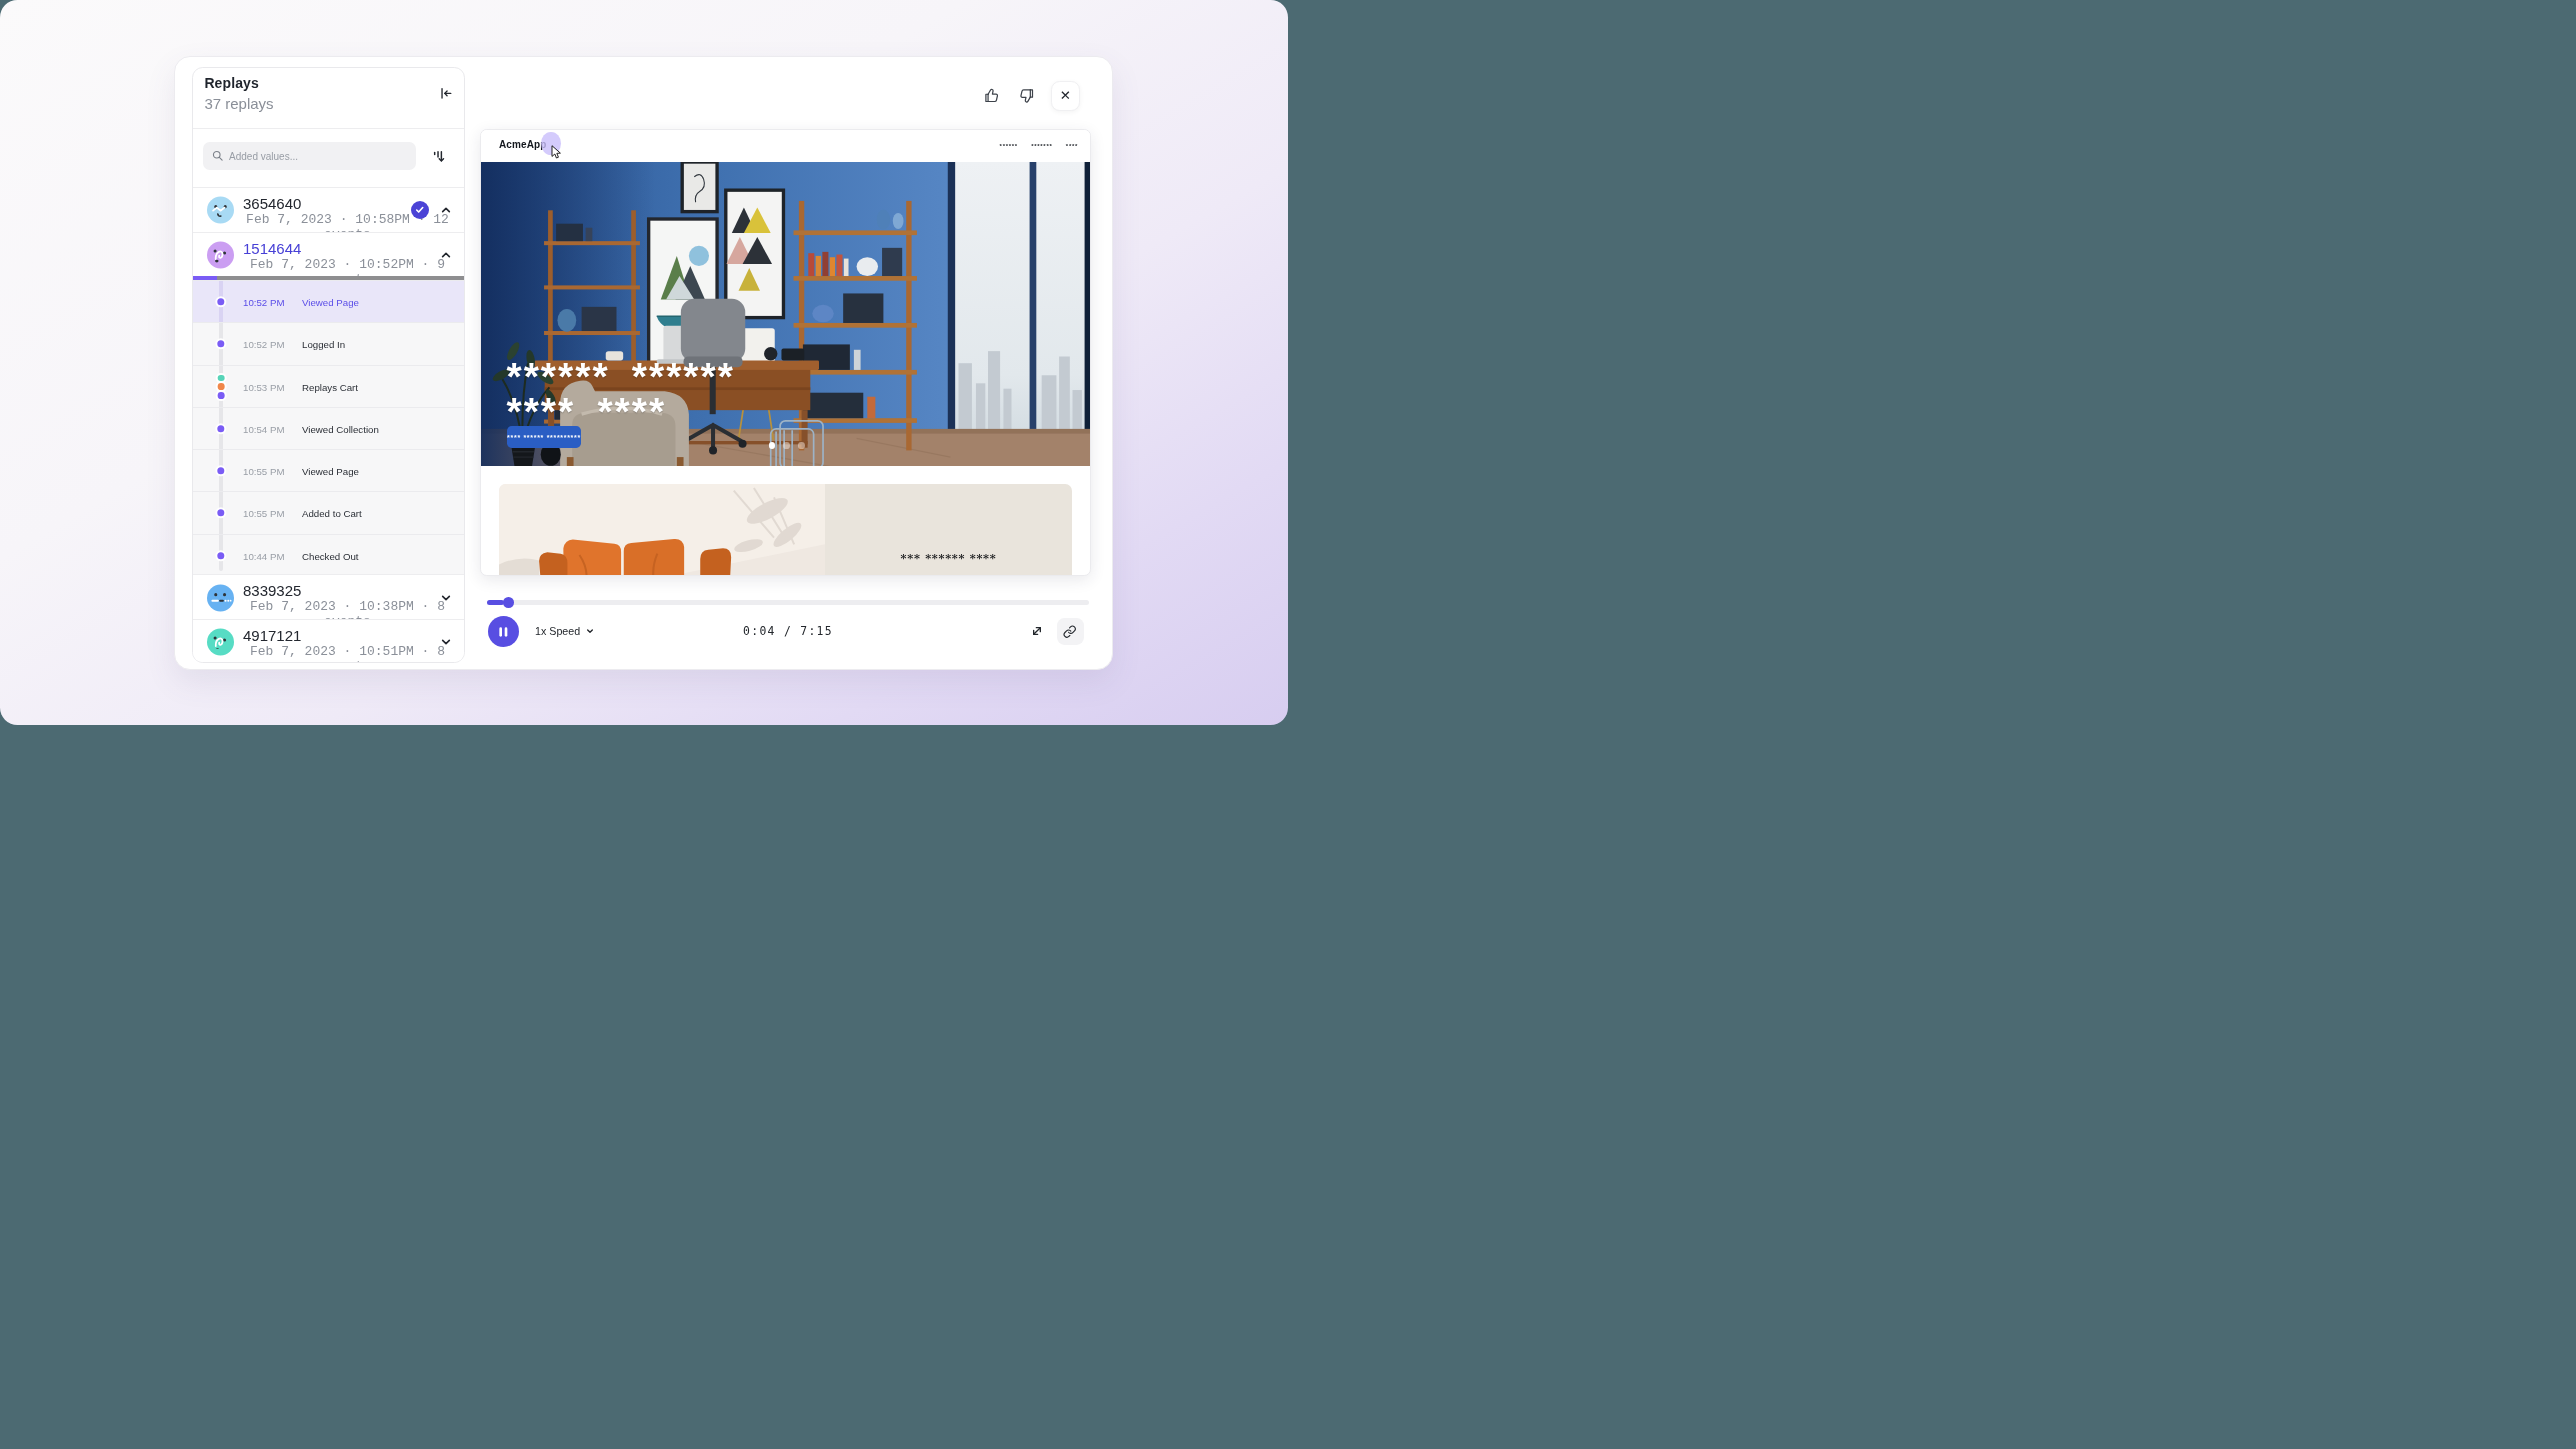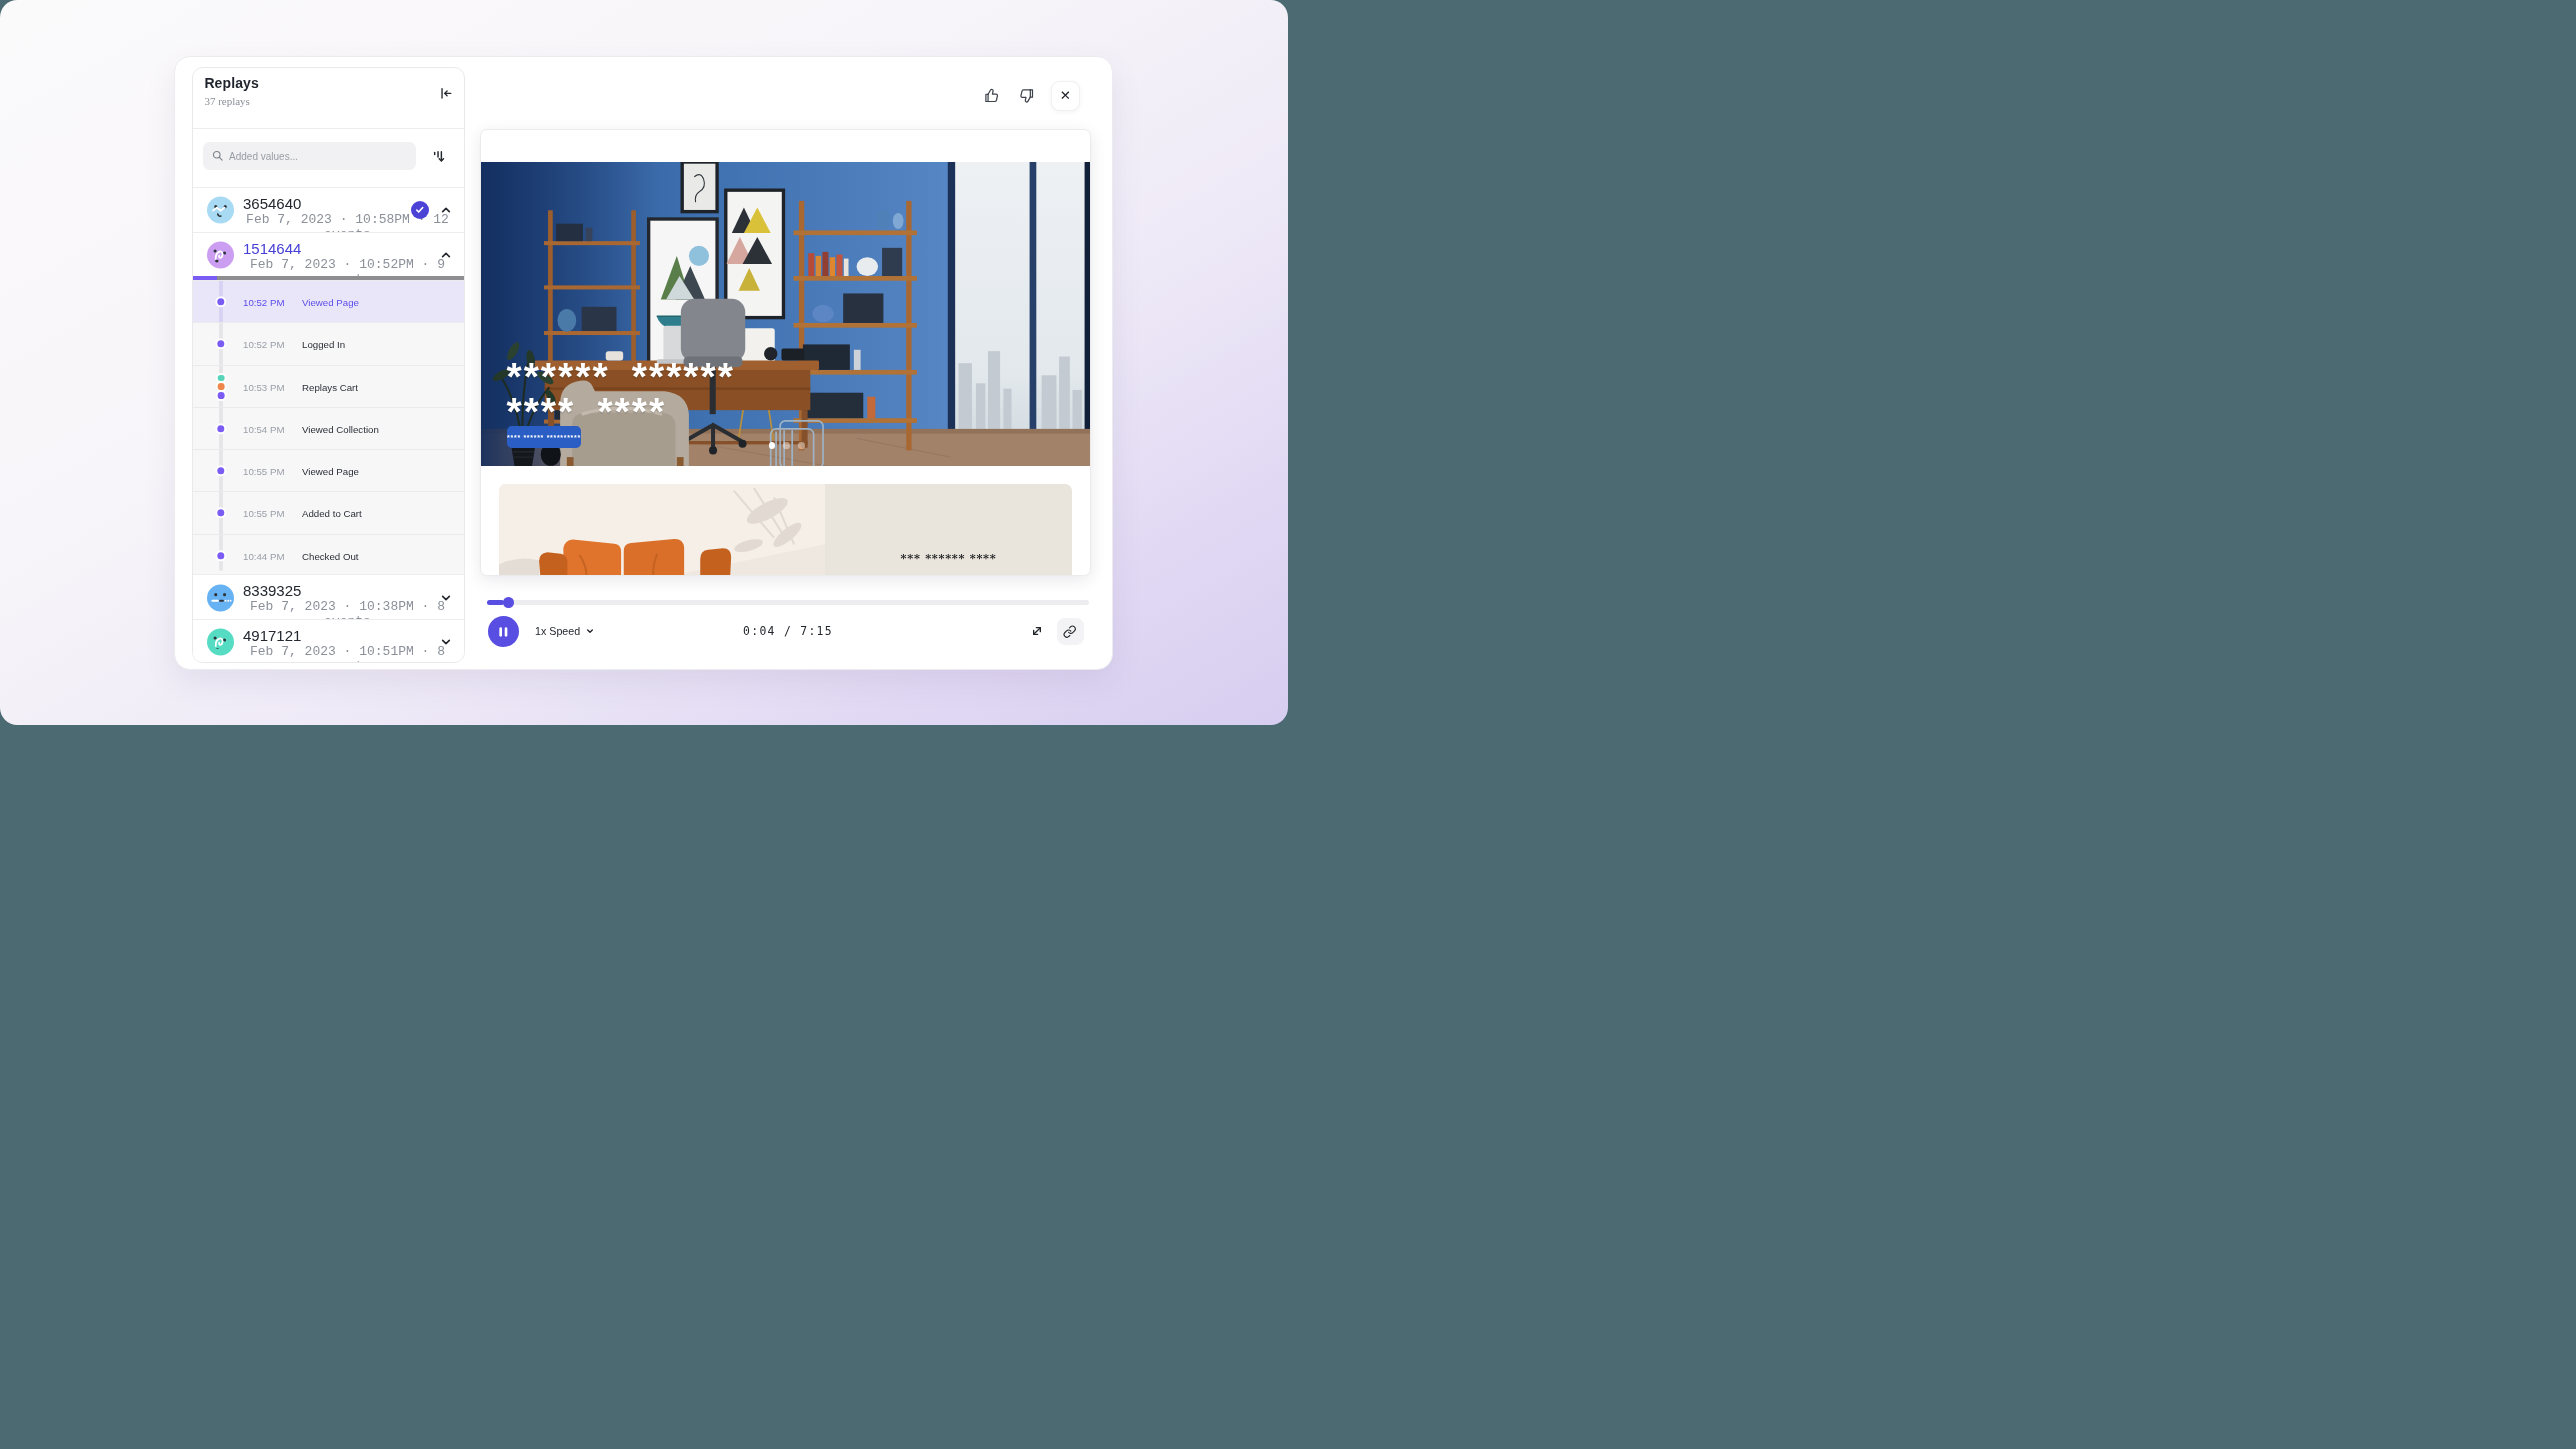--- a/index.html
+++ b/index.html
@@ -9,21 +9,21 @@
           background:linear-gradient(150deg,#fbfafb 0%,#f7f5f9 38%,#efeaf7 62%,#e2daf4 82%,#d7cdf0 100%); }
 
   
   .app-card { position:absolute; left:174px; top:56px; width:939px; height:614px; background:#fff;
               border:0.7px solid #ecebef; border-radius:16px; box-shadow:0 12px 29.5px rgba(90,80,130,.10);text-align:center; }
 
   
   .sidebar { position:absolute; left:17px; top:10px; width:273px; height:596px; background:#fff;
              border:0.7px solid #e9e9ec; border-radius:10.7px; overflow:hidden; }
   .sb-title { position:absolute; left:11.4px; top:7.4px; font-size:14px; font-weight:bold; color:#1f242c; letter-spacing:0.1px; }
-  .sb-sub { position:absolute; left:11.4px; top:27px; font-size:11px; color:#8a8f98;font-family:Liberation Serif, serif; }
+  .sb-sub { position:absolute; left:11.4px; top:27px; font-size:15px; color:#8a8f98; }
   .sb-collapse { position:absolute; right:8px; top:14.8px; width:21.5px; height:21.5px; display:flex; align-items:center; justify-content:center; cursor:pointer; }
   .sb-divider { position:absolute; left:0; top:60px; width:100%; height:0.7px; background:#ededef; }
 
   .search-box { position:absolute; left:10px; top:74px; width:213px; height:28px; background:#f1f1f3; border-radius:6.7px;
                 display:flex; align-items:center; padding-left:8.7px; gap:6px; }
   .search-ph { font-size:10px; color:#989da5; }
   .sort-btn { position:absolute; right:13.4px; top:76px; width:24px; height:24px; display:flex; align-items:center; justify-content:center; cursor:pointer; }
 
   .replay-row { position:absolute; left:0; width:100%; background:#fff; border-top:0.7px solid #ededef; }
   .r1 { top:119px; height:45px; }
@@ -287,20 +287,32 @@
             <path d="M7 20 h9.2 a2.4 2.4 0 0 0 2.35-1.9 l1.35-6 A2 2 0 0 0 18 9.7 h-5 l.9-4.2 a1.9 1.9 0 0 0-3.5-1.3 L7 10"></path>
             <path d="M7 10 H4 v10 h3"></path>
         </svg>
       </div>
       <div class="close-btn">
         <span>✕</span>
       </div>
     </div>
 
     <div class="viewport">
+      <div class="vp-topbar">
+        <span class="vp-brand">AcmeApp</span>
+        <div class="click-halo"></div>
+        <svg class="vp-cursor" width="13.4" height="14.8" viewBox="0 0 20 22">
+          <path d="M3 1 L3 17 L7.2 13.4 L9.6 19.4 L12.6 18.2 L10.2 12.4 L15.5 12.1 Z" fill="#fff" stroke="#111" stroke-width="1.4" stroke-linejoin="round"></path>
+        </svg>
+        <div class="vp-nav">
+          <span>******</span>
+          <span>*******</span>
+          <span>****</span>
+        </div>
+      </div>
 
       <div class="hero">
         <svg class="scene" viewBox="0 0 911 454" preserveAspectRatio="none">
           <defs>
             <linearGradient id="wall" x1="0" y1="0" x2="1" y2="0">
               <stop offset="0" stop-color="#2b5493"></stop>
                 <stop offset=".35" stop-color="#3e6fae"></stop>
                 <stop offset=".75" stop-color="#5585c3"></stop>
                 <stop offset="1" stop-color="#6f9dd4"></stop>
             </linearGradient>

